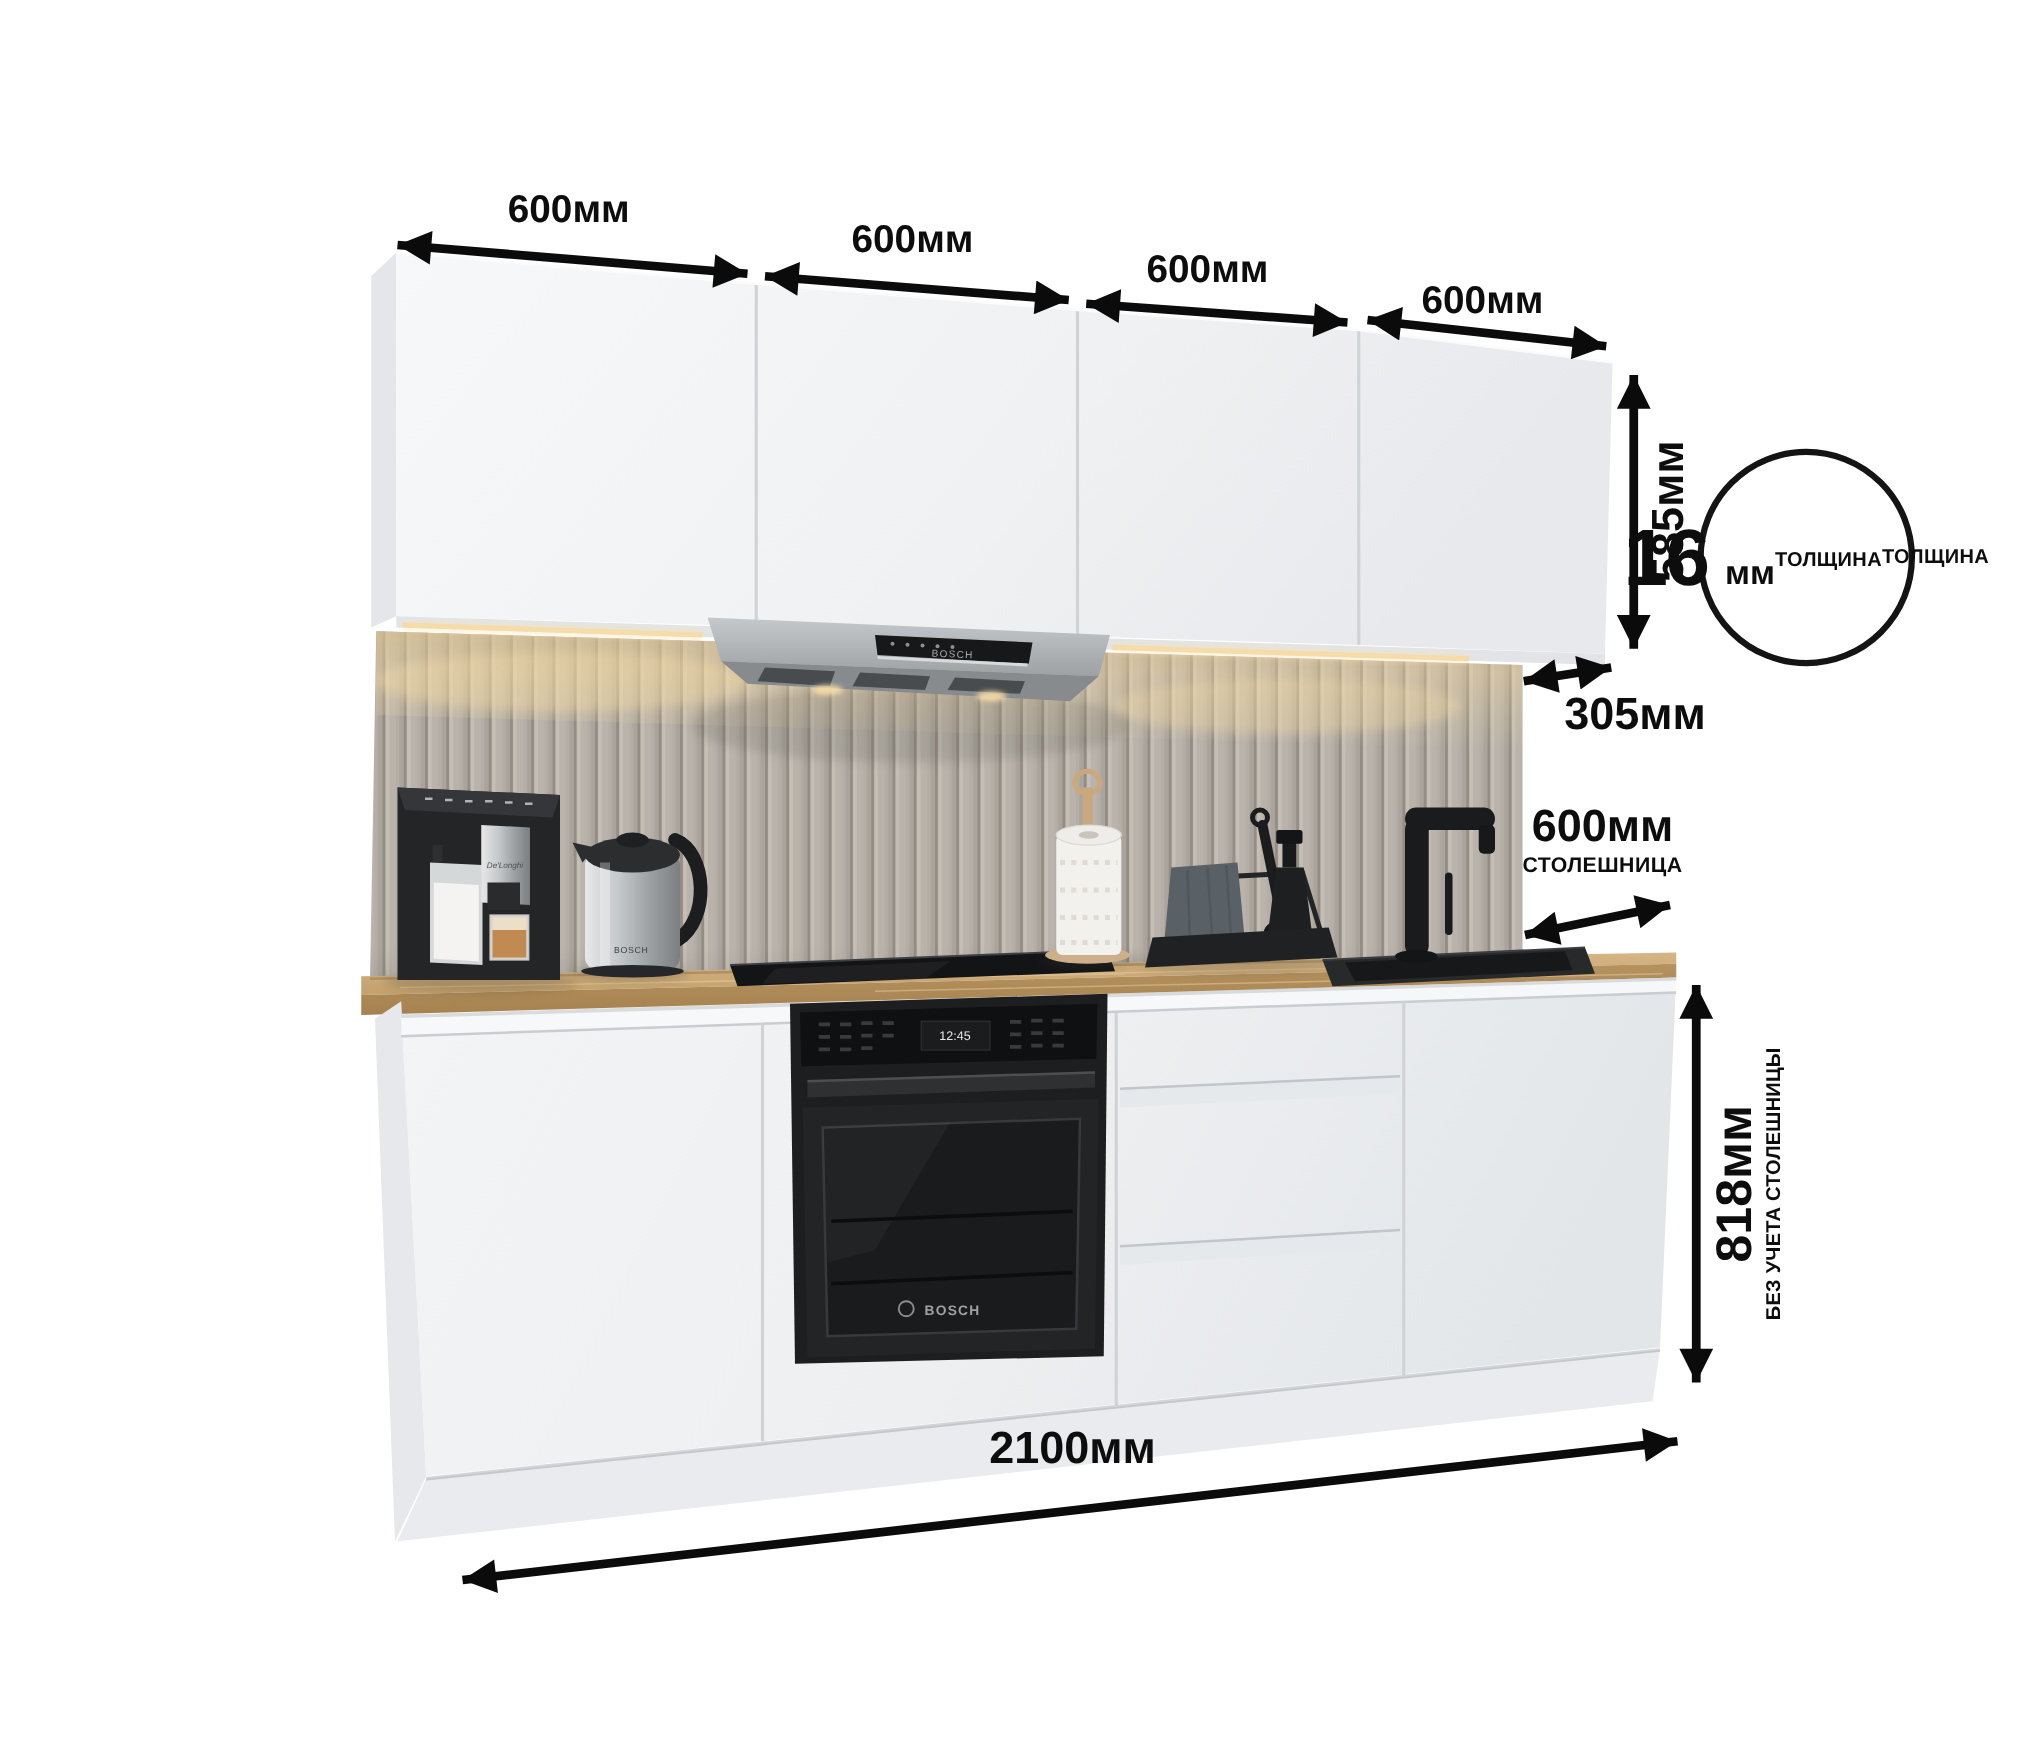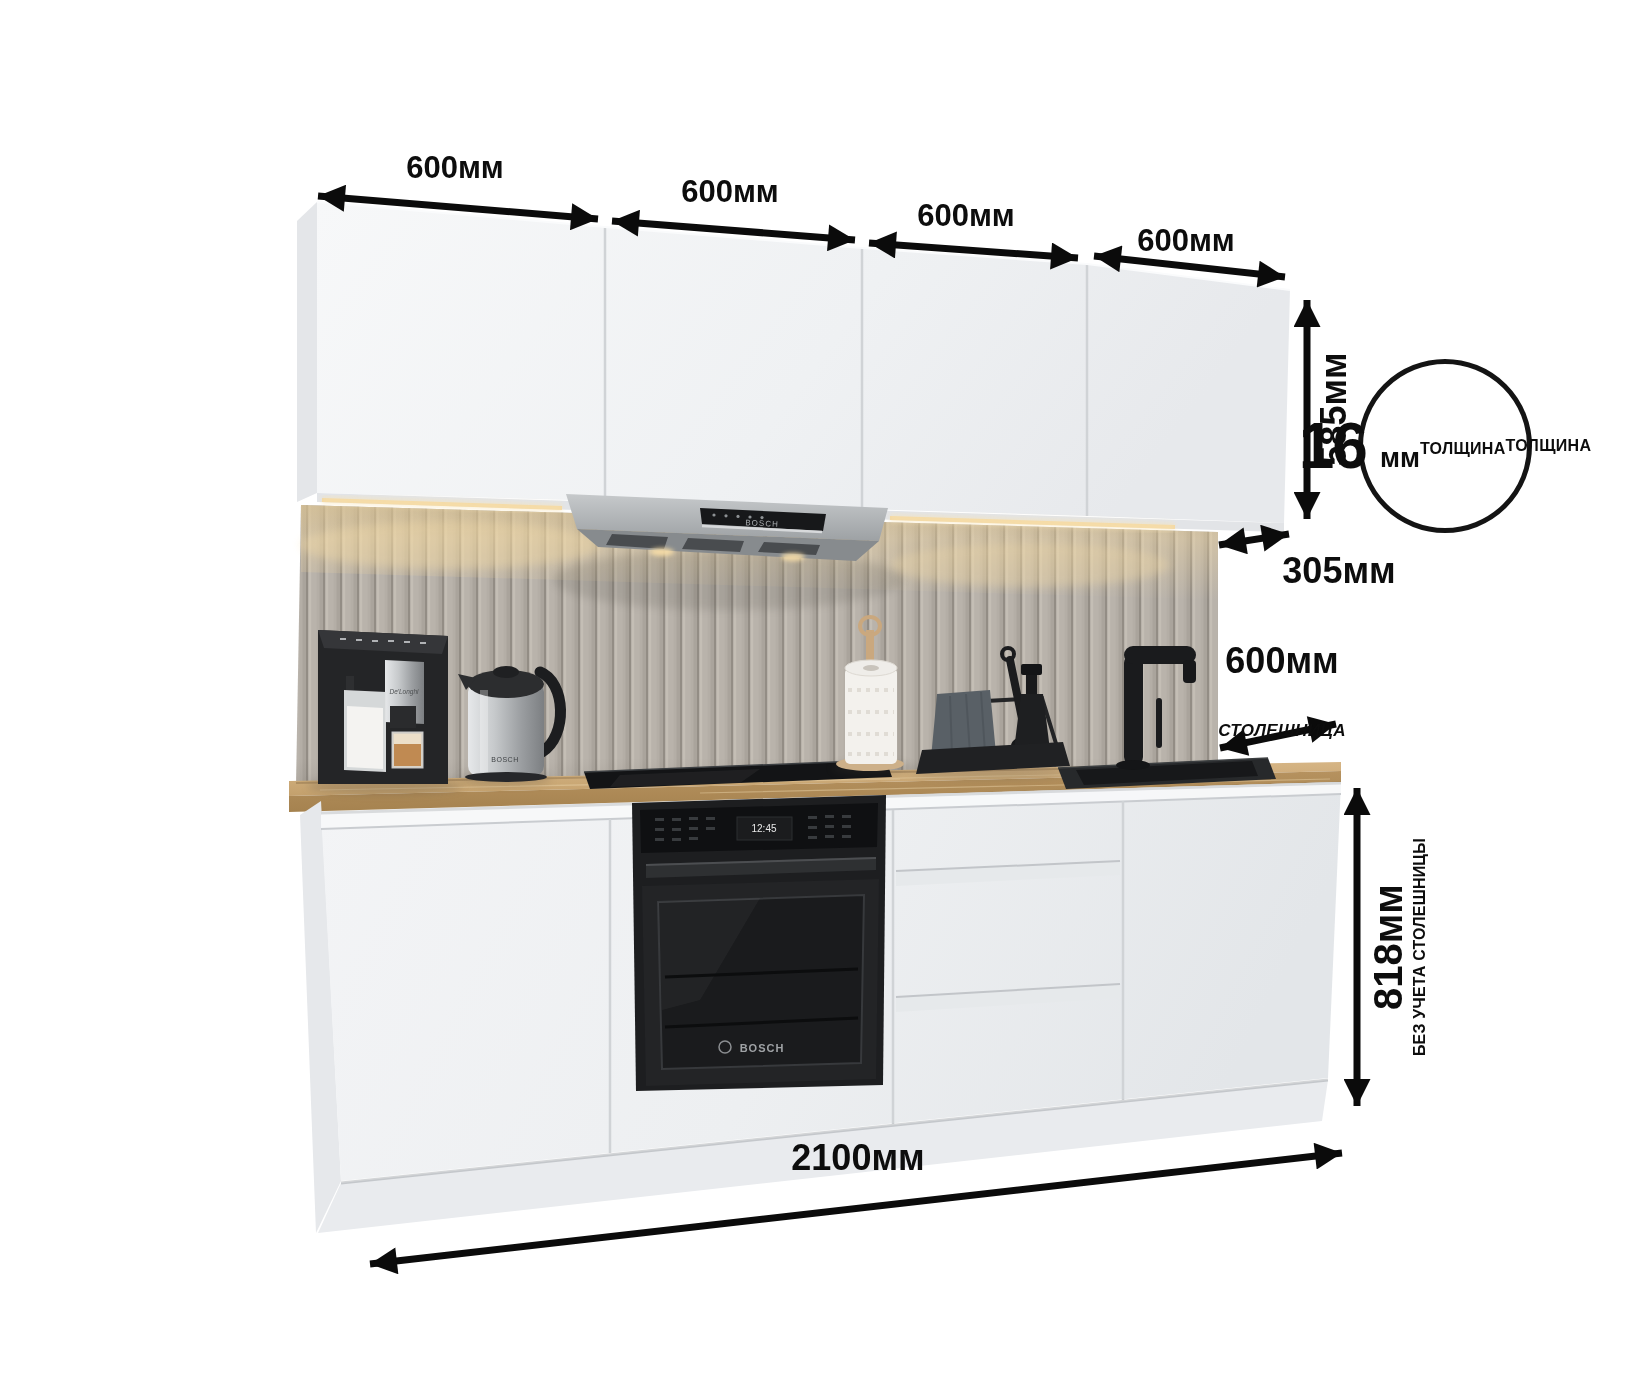--- a/index.html
+++ b/index.html
@@ -285,24 +285,24 @@
   </g>
 </svg>
 
 <div class="dim dim-top" style="left:455px;top:167px;">600мм</div>
 <div class="dim dim-top" style="left:730px;top:191px;">600мм</div>
 <div class="dim dim-top" style="left:966px;top:215px;">600мм</div>
 <div class="dim dim-top" style="left:1186px;top:240px;">600мм</div>
 
 <div class="dim dim-36 dim-rot" style="left:1334px;top:409px;">585мм</div>
 
-<div class="dim dim-36" style="left:1339px;top:571px;">305мм</div>
+<div class="dim dim-36" style="left:1308px;top:571px;">305мм</div>
 
 <div class="dim dim-36" style="left:1282px;top:661px;">600мм</div>
-<div class="dim dim-note" style="left:1282px;top:730px;font-style:italic;">СТОЛЕШНИЦА</div>
+<div class="dim dim-note" style="left:1282px;top:692px;">СТОЛЕШНИЦА</div>
 
 <div class="dim dim-818 dim-rot" style="left:1398px;top:947px;">
   <div class="big">818мм</div>
   <div class="small">БЕЗ УЧЕТА СТОЛЕШНИЦЫ</div>
 </div>
 
 <div class="dim dim-36" style="left:858px;top:1158px;">2100мм</div>
 
 <div class="badge">
   <div class="vrow">

